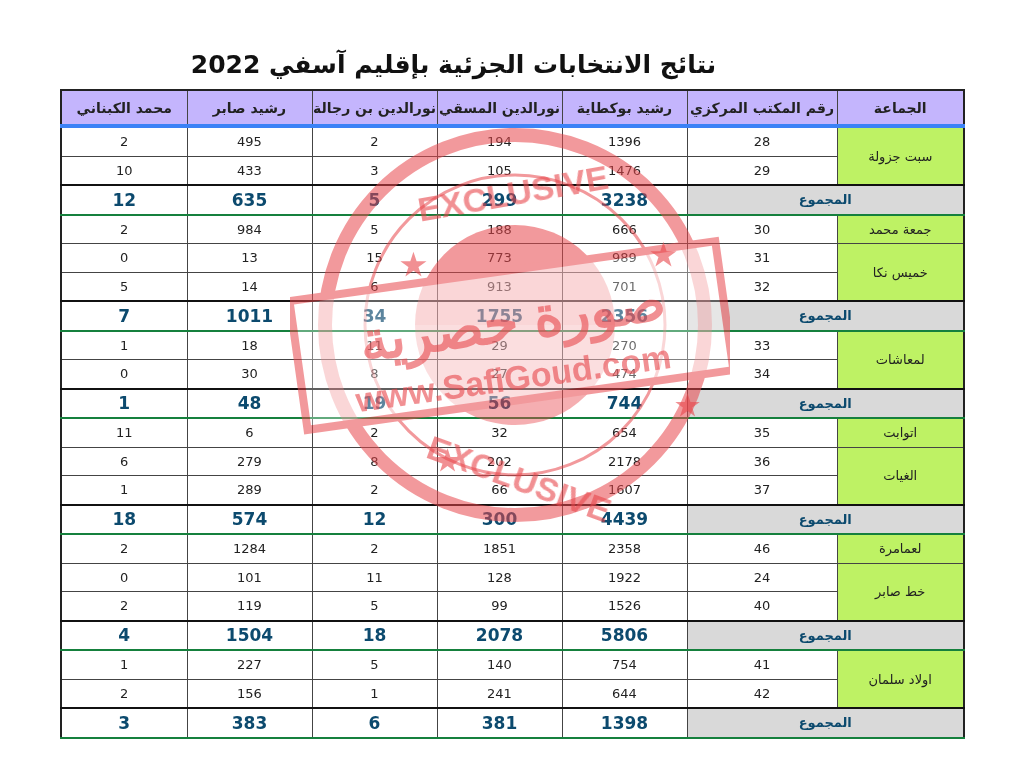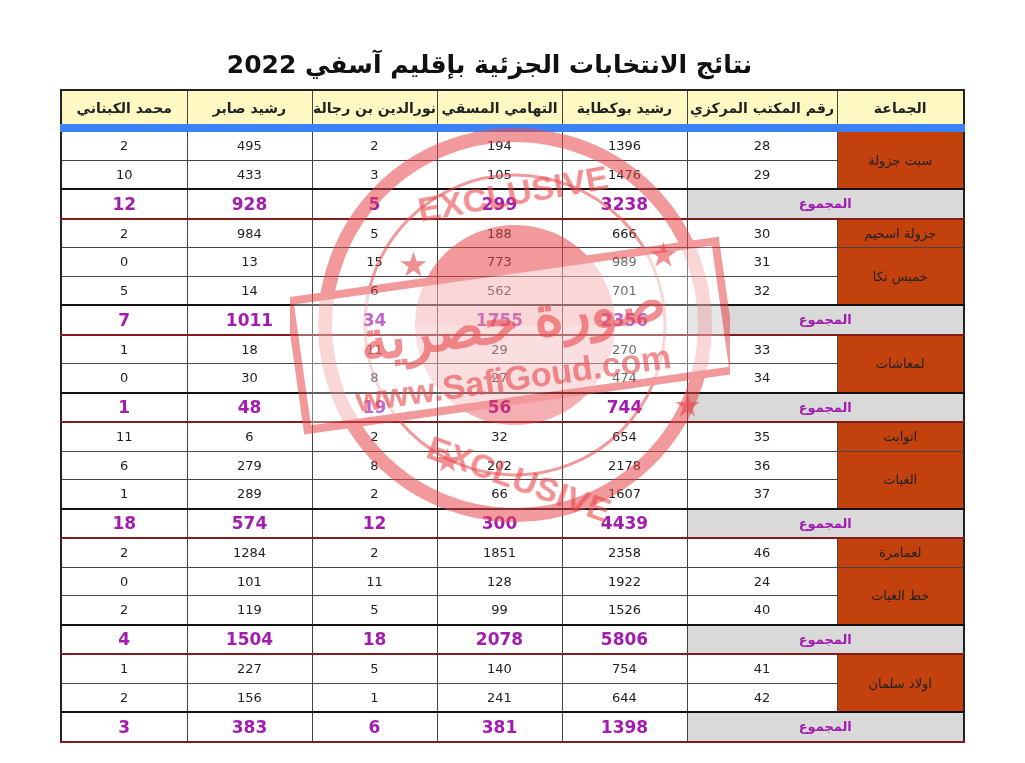--- a/index.html
+++ b/index.html
@@ -1,23 +1,23 @@
 <!DOCTYPE html>
 <html><head>
 <meta charset="utf-8">
 <style>
   html, body { margin:0; padding:0; background:#ffffff; }
   body { width:1025px; height:763px; position:relative; overflow:hidden; font-family:"DejaVu Sans", sans-serif; }
-  .title { position:absolute; top:50px; left:0; width:907px; text-align:center; font-size:25px; font-weight:bold; color:#111; direction:rtl;padding-left:36px; }
+  .title { position:absolute; top:50px; left:0; width:907px; text-align:center; font-size:25px; font-weight:bold; color:#111; direction:rtl; }
   table.results { position:absolute; left:60px; top:89px; width:903px; border-collapse:collapse; direction:rtl; table-layout:fixed; }
   table.results th, table.results td { border:1px solid #444; text-align:center; font-size:13px; color:#222; height:27.5px; padding:0; }
-  table.results th { background:#fef9c3; font-weight:bold; font-size:14px; height:33px; border-top:2px solid #222; border-bottom:8px solid #3b82f6; }
-  td.commune { background:#c2410c; }
+  table.results th { background:#c4b5fd; font-weight:bold; font-size:14px; height:33px; border-top:2px solid #222; border-bottom:4px solid #3b82f6; }
+  td.commune { background:#bef264; }
   td.total-label { background:#d9d9d9; font-weight:bold; font-size:13px; }
-  tr.total td { font-weight:bold; font-size:17px; color:#a21caf; border-top:2px solid #111; border-bottom:2px solid #7f1d1d; }
+  tr.total td { font-weight:bold; font-size:17px; color:#0c4a6e; border-top:2px solid #111; border-bottom:2px solid #15803d; }
   tr.total td.total-label { font-size:13px; }
   table.results { border-left:2px solid #222; border-right:2px solid #222; }
   .stamp { position:absolute; pointer-events:none; }
 </style>
 </head>
 <body>
 
 <div class="title">نتائج الانتخابات الجزئية بإقليم آسفي 2022</div>
 
 <table class="results">
@@ -28,21 +28,21 @@
       <col style="width:125px">
       <col style="width:125px">
       <col style="width:125px">
       <col style="width:126px">
   </colgroup>
   <thead>
     <tr>
       <th>الجماعة</th>
       <th>رقم المكتب المركزي</th>
       <th>رشيد بوكطاية</th>
-      <th>التهامي المسقي</th>
+      <th>نورالدين المسقي</th>
       <th>نورالدين بن رجالة</th>
       <th>رشيد صابر</th>
       <th>محمد الكبناني</th>
     </tr>
   </thead>
   <tbody id="tbody">
       <tr>
         <td class="commune" rowspan="2">سبت جزولة</td>
         <td>28</td>
         <td>1396</td>
@@ -57,45 +57,45 @@
         <td>105</td>
         <td>3</td>
         <td>433</td>
         <td>10</td>
       </tr>
       <tr class="total">
         <td class="total-label" colspan="2">المجموع</td>
         <td>3238</td>
         <td>299</td>
         <td>5</td>
-        <td>928</td>
+        <td>635</td>
         <td>12</td>
       </tr>
       <tr>
-        <td class="commune" rowspan="1">جزولة اسحيم</td>
+        <td class="commune" rowspan="1">جمعة محمد</td>
         <td>30</td>
         <td>666</td>
         <td>188</td>
         <td>5</td>
         <td>984</td>
         <td>2</td>
       </tr>
       <tr>
         <td class="commune" rowspan="2">خميس نكا</td>
         <td>31</td>
         <td>989</td>
         <td>773</td>
         <td>15</td>
         <td>13</td>
         <td>0</td>
       </tr>
       <tr>
         <td>32</td>
         <td>701</td>
-        <td>562</td>
+        <td>913</td>
         <td>6</td>
         <td>14</td>
         <td>5</td>
       </tr>
       <tr class="total">
         <td class="total-label" colspan="2">المجموع</td>
         <td>2356</td>
         <td>1755</td>
         <td>34</td>
         <td>1011</td>
@@ -163,21 +163,21 @@
       <tr>
         <td class="commune" rowspan="1">لعمامرة</td>
         <td>46</td>
         <td>2358</td>
         <td>1851</td>
         <td>2</td>
         <td>1284</td>
         <td>2</td>
       </tr>
       <tr>
-        <td class="commune" rowspan="2">خط الغيات</td>
+        <td class="commune" rowspan="2">خط صابر</td>
         <td>24</td>
         <td>1922</td>
         <td>128</td>
         <td>11</td>
         <td>101</td>
         <td>0</td>
       </tr>
       <tr>
         <td>40</td>
         <td>1526</td>

